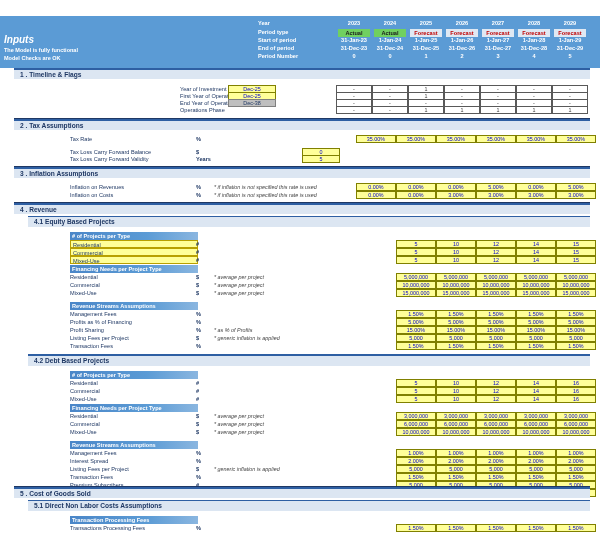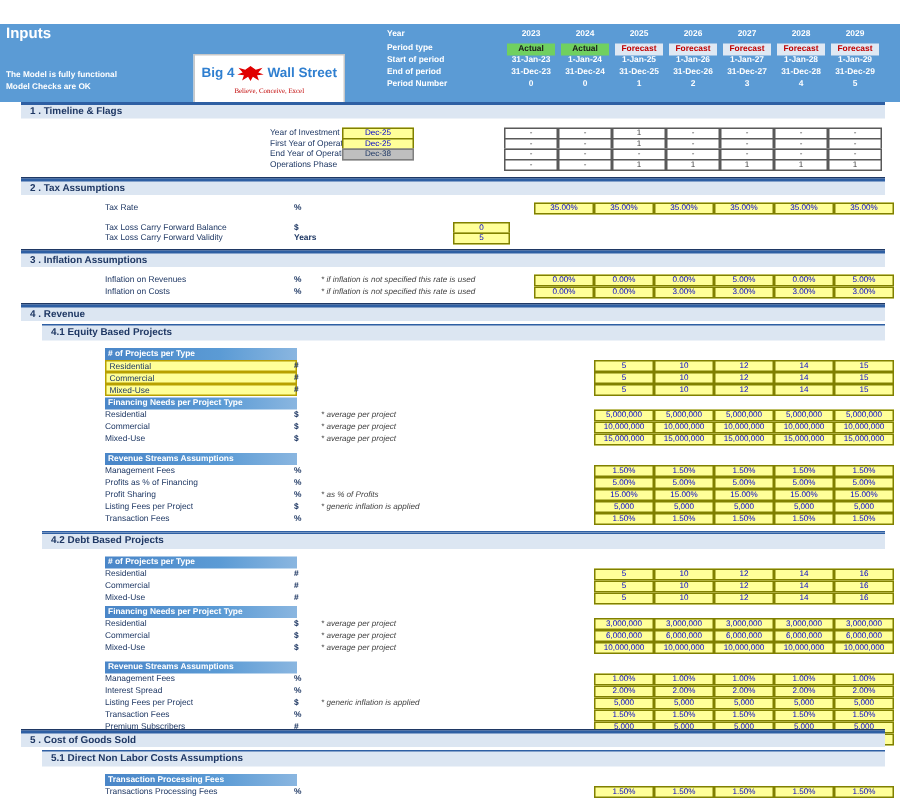--- a/index.html
+++ b/index.html
@@ -30,22 +30,22 @@
     position: absolute; left: 528px; top: 0; width: 72px; height: 16px;
     background: #ffffff; border-bottom: 1px solid #2e5fa3;
   }
 
   
   .hero {
     position: absolute; left: 0; top: 16px; width: 600px; height: 52px;
     background: #5b9bd5;
   }
   .hero-inputs {
-    position: absolute; left: 4px; top: 1px;
-    font-size: 10px; font-weight: bold; color: #ffffff;
+    position: absolute; left: 4px; top: 18px;
+    font-size: 10px; font-weight: bold; color: #ffffff; font-style: italic;
   }
   .hero-note {
     position: absolute; left: 4px; font-size: 5.5px; font-weight: bold;
     color: #ffffff; white-space: nowrap;
   }
   .hero-note.n1 { top: 31px; }
   .hero-note.n2 { top: 39px; }
 
   
   .logo {
@@ -152,29 +152,20 @@
 <body>
 
 <div id="sheet">
 
 
   <div class="hero">
     <div class="hero-inputs">Inputs</div>
     <div class="hero-note n1">The Model is fully functional</div>
     <div class="hero-note n2">Model Checks are OK</div>
 
-    <div class="logo">
-      <div class="logo-main">
-        <span>Big 4</span><span class="logo-eagle"><svg width="20" height="12" viewBox="0 0 20 12">
-              <path d="M10 1 L6.5 3.5 L2 2.2 L4.8 5.4 L1.2 6.6 L5.6 7.2 L4.4 10.6 L8.4 8.2 L10 11 L11.6 8.2 L15.6 10.6 L14.4 7.2 L18.8 6.6 L15.2 5.4 L18 2.2 L13.5 3.5 Z" fill="#e00000"></path>
-              <circle cx="10" cy="4.6" r="1.5" fill="#e00000"></circle>
-            </svg></span><span>Wall Street</span>
-      </div>
-      <div class="logo-tag">Believe, Conceive, Excel</div>
-    </div>
   </div>
 
   <div id="period-header">
       <div class="ph ph-label" style="top: 20px;">Year</div>
       <div class="ph ph-label" style="top: 29px;">Period type</div>
       <div class="ph ph-label" style="top: 37px;">Start of period</div>
       <div class="ph ph-label" style="top: 45px;">End of period</div>
       <div class="ph ph-label" style="top: 53px;">Period Number</div>
       <div class="ph-cell yr" style="left: 336px; top: 20px; width: 36px;">2023</div>
       <div class="ph-cell yr" style="left: 372px; top: 20px; width: 36px;">2024</div>

